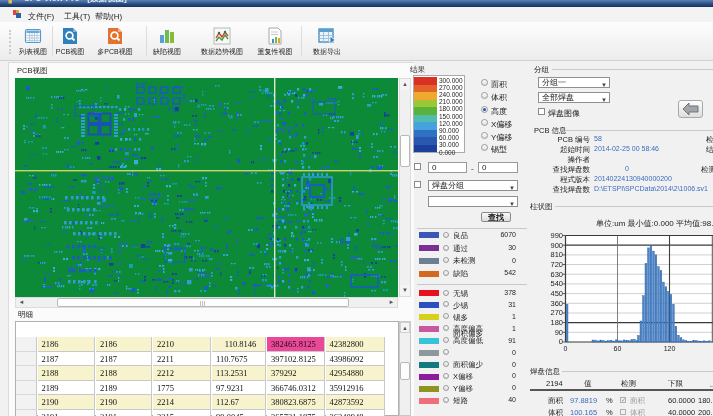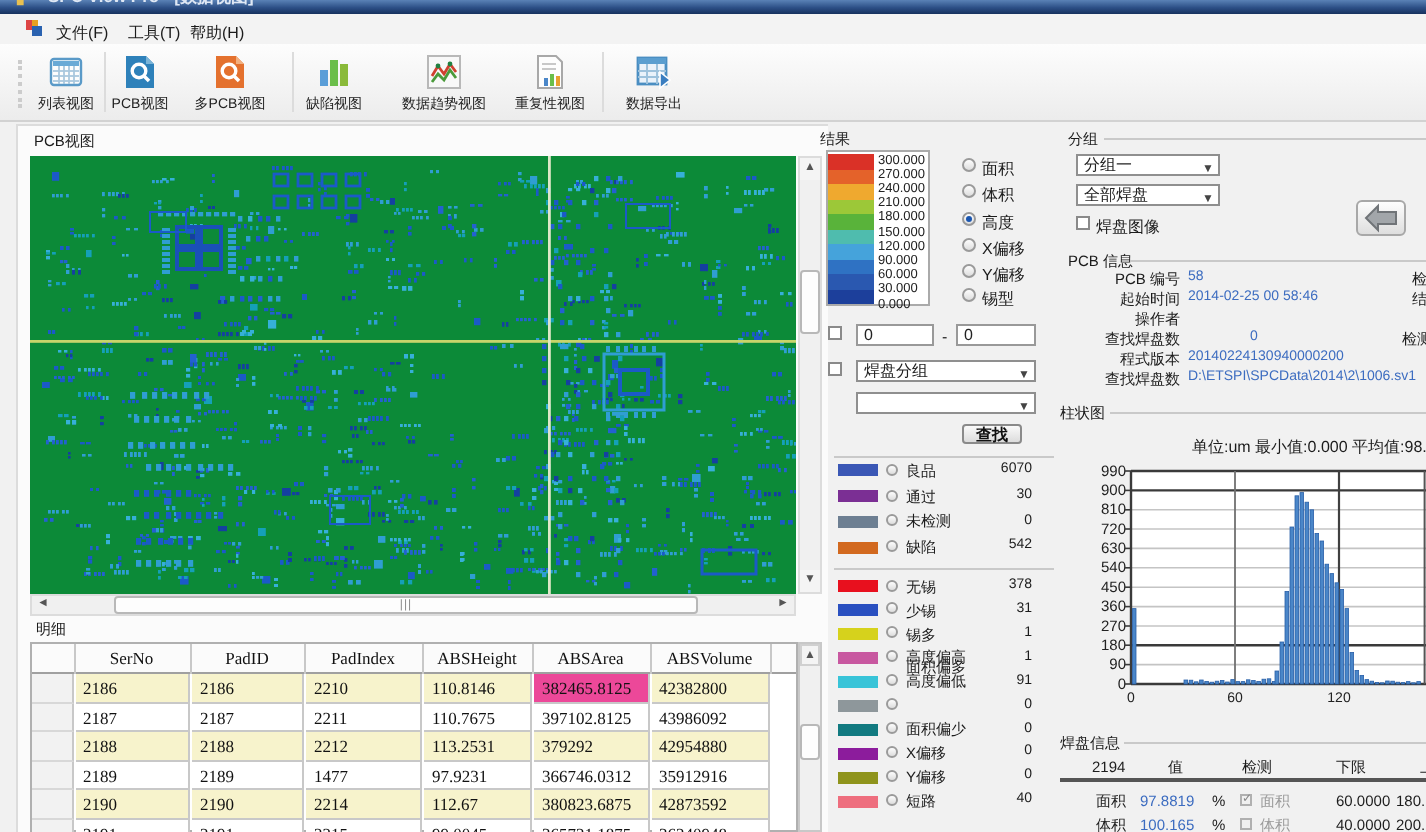--- a/index.html
+++ b/index.html
@@ -1973,41 +1973,26 @@
 
 <div class="abs" style="left:15px;top:297px;width:383px;height:11px;background:#f0f0f0;border:1px solid #dcdcdc;">
 <div style="position:absolute;left:0;top:0;width:11px;height:9px;text-align:center;font-size:6px;color:#555;line-height:9px;">◄</div>
 <div style="position:absolute;right:0;top:0;width:11px;height:9px;text-align:center;font-size:6px;color:#555;line-height:9px;">►</div>
 <div style="position:absolute;left:41px;top:0px;width:292px;height:9px;background:#fdfdfd;border:1px solid #b8b8b8;border-radius:2px;text-align:center;font-size:6px;color:#888;line-height:8px;letter-spacing:0.5px;">|||</div>
 </div>
 <span class="lbl" style="left:18px;top:310px;">明细</span>
 
 <div class="abs" style="left:15px;top:321px;width:384px;height:95px;background:#fff;border:1px solid #b0b0b0;font-size:8.5px;">
 <div style="position:relative;width:100%;height:100%;font-family:'Liberation Serif',serif;">
-      <div style="position:absolute;left:0;top:0;width:100%;height:15px;background:#fbfbfb;border-bottom:1px solid #a0a0a0;">
-        <span style="position:absolute;left:20.5px;width:58.5px;top:2px;text-align:center;color:#111;font-family:'Liberation Serif',serif;">SerNo</span>
-        <span style="position:absolute;left:79px;top:0;width:1px;height:15px;background:#c8c8c8;"></span>
-        <span style="position:absolute;left:79px;width:57px;top:2px;text-align:center;color:#111;font-family:'Liberation Serif',serif;">PadID</span>
-        <span style="position:absolute;left:136px;top:0;width:1px;height:15px;background:#c8c8c8;"></span>
-        <span style="position:absolute;left:136px;width:59px;top:2px;text-align:center;color:#111;font-family:'Liberation Serif',serif;">PadIndex</span>
-        <span style="position:absolute;left:195px;top:0;width:1px;height:15px;background:#c8c8c8;"></span>
-        <span style="position:absolute;left:195px;width:55px;top:2px;text-align:center;color:#111;font-family:'Liberation Serif',serif;">ABSHeight</span>
-        <span style="position:absolute;left:250px;top:0;width:1px;height:15px;background:#c8c8c8;"></span>
-        <span style="position:absolute;left:250px;width:58.5px;top:2px;text-align:center;color:#111;font-family:'Liberation Serif',serif;">ABSArea</span>
-        <span style="position:absolute;left:308.5px;top:0;width:1px;height:15px;background:#c8c8c8;"></span>
-        <span style="position:absolute;left:308.5px;width:60.5px;top:2px;text-align:center;color:#111;font-family:'Liberation Serif',serif;">ABSVolume</span>
-        <span style="position:absolute;left:369px;top:0;width:1px;height:15px;background:#c8c8c8;"></span>
-        <span style="position:absolute;left:20.5px;top:0;width:1px;height:15px;background:#c8c8c8;"></span>
-      </div>
       <div style="position:absolute;left:0;top:15.0px;width:100%;height:14.5px;">
         <span style="position:absolute;left:0;top:0;width:20.5px;height:14.5px;background:#f2f2f2;border-right:1px solid #c8c8c8;border-bottom:1px solid #d8d8d8;"></span>
         <span style="position:absolute;left:21.5px;top:0;width:57.5px;height:14.5px;background:#f7f3cc;border-bottom:1px solid #c8c8c8;border-right:1px solid #c8c8c8;color:#111;line-height:14px;padding-left:4px;font-family:'Liberation Serif',serif;">2186</span>
         <span style="position:absolute;left:80px;top:0;width:56px;height:14.5px;background:#f7f3cc;border-bottom:1px solid #c8c8c8;border-right:1px solid #c8c8c8;color:#111;line-height:14px;padding-left:4px;font-family:'Liberation Serif',serif;">2186</span>
         <span style="position:absolute;left:137px;top:0;width:58px;height:14.5px;background:#f7f3cc;border-bottom:1px solid #c8c8c8;border-right:1px solid #c8c8c8;color:#111;line-height:14px;padding-left:4px;font-family:'Liberation Serif',serif;">2210</span>
-        <span style="position:absolute;left:196px;top:0;width:54px;height:14.5px;background:#f7f3cc;border-bottom:1px solid #c8c8c8;border-right:1px solid #c8c8c8;color:#111;line-height:14px;padding-left:4px;font-family:'Liberation Serif',serif;">110.8146</span>
+        <span style="position:absolute;left:196px;top:0;width:54px;height:14.5px;background:#f7f3cc;border-bottom:1px solid #c8c8c8;border-right:1px solid #c8c8c8;color:#111;line-height:14px;padding-left:4px;font-family:'Liberation Serif',serif;text-align:center;">110.8146</span>
         <span style="position:absolute;left:251px;top:0;width:57.5px;height:14.5px;background:#ec4899;border-bottom:1px solid #c8c8c8;border-right:1px solid #c8c8c8;color:#111;line-height:14px;padding-left:4px;font-family:'Liberation Serif',serif;">382465.8125</span>
         <span style="position:absolute;left:309.5px;top:0;width:59.5px;height:14.5px;background:#f7f3cc;border-bottom:1px solid #c8c8c8;border-right:1px solid #c8c8c8;color:#111;line-height:14px;padding-left:4px;font-family:'Liberation Serif',serif;">42382800</span>
       </div>
       <div style="position:absolute;left:0;top:29.5px;width:100%;height:14.5px;">
         <span style="position:absolute;left:0;top:0;width:20.5px;height:14.5px;background:#f2f2f2;border-right:1px solid #c8c8c8;border-bottom:1px solid #d8d8d8;"></span>
         <span style="position:absolute;left:21.5px;top:0;width:57.5px;height:14.5px;background:#ffffff;border-bottom:1px solid #c8c8c8;border-right:1px solid #c8c8c8;color:#111;line-height:14px;padding-left:4px;font-family:'Liberation Serif',serif;">2187</span>
         <span style="position:absolute;left:80px;top:0;width:56px;height:14.5px;background:#ffffff;border-bottom:1px solid #c8c8c8;border-right:1px solid #c8c8c8;color:#111;line-height:14px;padding-left:4px;font-family:'Liberation Serif',serif;">2187</span>
         <span style="position:absolute;left:137px;top:0;width:58px;height:14.5px;background:#ffffff;border-bottom:1px solid #c8c8c8;border-right:1px solid #c8c8c8;color:#111;line-height:14px;padding-left:4px;font-family:'Liberation Serif',serif;">2211</span>
         <span style="position:absolute;left:196px;top:0;width:54px;height:14.5px;background:#ffffff;border-bottom:1px solid #c8c8c8;border-right:1px solid #c8c8c8;color:#111;line-height:14px;padding-left:4px;font-family:'Liberation Serif',serif;">110.7675</span>
         <span style="position:absolute;left:251px;top:0;width:57.5px;height:14.5px;background:#ffffff;border-bottom:1px solid #c8c8c8;border-right:1px solid #c8c8c8;color:#111;line-height:14px;padding-left:4px;font-family:'Liberation Serif',serif;">397102.8125</span>
@@ -2019,21 +2004,21 @@
         <span style="position:absolute;left:80px;top:0;width:56px;height:14.5px;background:#f7f3cc;border-bottom:1px solid #c8c8c8;border-right:1px solid #c8c8c8;color:#111;line-height:14px;padding-left:4px;font-family:'Liberation Serif',serif;">2188</span>
         <span style="position:absolute;left:137px;top:0;width:58px;height:14.5px;background:#f7f3cc;border-bottom:1px solid #c8c8c8;border-right:1px solid #c8c8c8;color:#111;line-height:14px;padding-left:4px;font-family:'Liberation Serif',serif;">2212</span>
         <span style="position:absolute;left:196px;top:0;width:54px;height:14.5px;background:#f7f3cc;border-bottom:1px solid #c8c8c8;border-right:1px solid #c8c8c8;color:#111;line-height:14px;padding-left:4px;font-family:'Liberation Serif',serif;">113.2531</span>
         <span style="position:absolute;left:251px;top:0;width:57.5px;height:14.5px;background:#f7f3cc;border-bottom:1px solid #c8c8c8;border-right:1px solid #c8c8c8;color:#111;line-height:14px;padding-left:4px;font-family:'Liberation Serif',serif;">379292</span>
         <span style="position:absolute;left:309.5px;top:0;width:59.5px;height:14.5px;background:#f7f3cc;border-bottom:1px solid #c8c8c8;border-right:1px solid #c8c8c8;color:#111;line-height:14px;padding-left:4px;font-family:'Liberation Serif',serif;">42954880</span>
       </div>
       <div style="position:absolute;left:0;top:58.5px;width:100%;height:14.5px;">
         <span style="position:absolute;left:0;top:0;width:20.5px;height:14.5px;background:#f2f2f2;border-right:1px solid #c8c8c8;border-bottom:1px solid #d8d8d8;"></span>
         <span style="position:absolute;left:21.5px;top:0;width:57.5px;height:14.5px;background:#ffffff;border-bottom:1px solid #c8c8c8;border-right:1px solid #c8c8c8;color:#111;line-height:14px;padding-left:4px;font-family:'Liberation Serif',serif;">2189</span>
         <span style="position:absolute;left:80px;top:0;width:56px;height:14.5px;background:#ffffff;border-bottom:1px solid #c8c8c8;border-right:1px solid #c8c8c8;color:#111;line-height:14px;padding-left:4px;font-family:'Liberation Serif',serif;">2189</span>
-        <span style="position:absolute;left:137px;top:0;width:58px;height:14.5px;background:#ffffff;border-bottom:1px solid #c8c8c8;border-right:1px solid #c8c8c8;color:#111;line-height:14px;padding-left:4px;font-family:'Liberation Serif',serif;">1477</span>
+        <span style="position:absolute;left:137px;top:0;width:58px;height:14.5px;background:#ffffff;border-bottom:1px solid #c8c8c8;border-right:1px solid #c8c8c8;color:#111;line-height:14px;padding-left:4px;font-family:'Liberation Serif',serif;">1775</span>
         <span style="position:absolute;left:196px;top:0;width:54px;height:14.5px;background:#ffffff;border-bottom:1px solid #c8c8c8;border-right:1px solid #c8c8c8;color:#111;line-height:14px;padding-left:4px;font-family:'Liberation Serif',serif;">97.9231</span>
         <span style="position:absolute;left:251px;top:0;width:57.5px;height:14.5px;background:#ffffff;border-bottom:1px solid #c8c8c8;border-right:1px solid #c8c8c8;color:#111;line-height:14px;padding-left:4px;font-family:'Liberation Serif',serif;">366746.0312</span>
         <span style="position:absolute;left:309.5px;top:0;width:59.5px;height:14.5px;background:#ffffff;border-bottom:1px solid #c8c8c8;border-right:1px solid #c8c8c8;color:#111;line-height:14px;padding-left:4px;font-family:'Liberation Serif',serif;">35912916</span>
       </div>
       <div style="position:absolute;left:0;top:73.0px;width:100%;height:14.5px;">
         <span style="position:absolute;left:0;top:0;width:20.5px;height:14.5px;background:#f2f2f2;border-right:1px solid #c8c8c8;border-bottom:1px solid #d8d8d8;"></span>
         <span style="position:absolute;left:21.5px;top:0;width:57.5px;height:14.5px;background:#f7f3cc;border-bottom:1px solid #c8c8c8;border-right:1px solid #c8c8c8;color:#111;line-height:14px;padding-left:4px;font-family:'Liberation Serif',serif;">2190</span>
         <span style="position:absolute;left:80px;top:0;width:56px;height:14.5px;background:#f7f3cc;border-bottom:1px solid #c8c8c8;border-right:1px solid #c8c8c8;color:#111;line-height:14px;padding-left:4px;font-family:'Liberation Serif',serif;">2190</span>
         <span style="position:absolute;left:137px;top:0;width:58px;height:14.5px;background:#f7f3cc;border-bottom:1px solid #c8c8c8;border-right:1px solid #c8c8c8;color:#111;line-height:14px;padding-left:4px;font-family:'Liberation Serif',serif;">2214</span>
         <span style="position:absolute;left:196px;top:0;width:54px;height:14.5px;background:#f7f3cc;border-bottom:1px solid #c8c8c8;border-right:1px solid #c8c8c8;color:#111;line-height:14px;padding-left:4px;font-family:'Liberation Serif',serif;">112.67</span>

